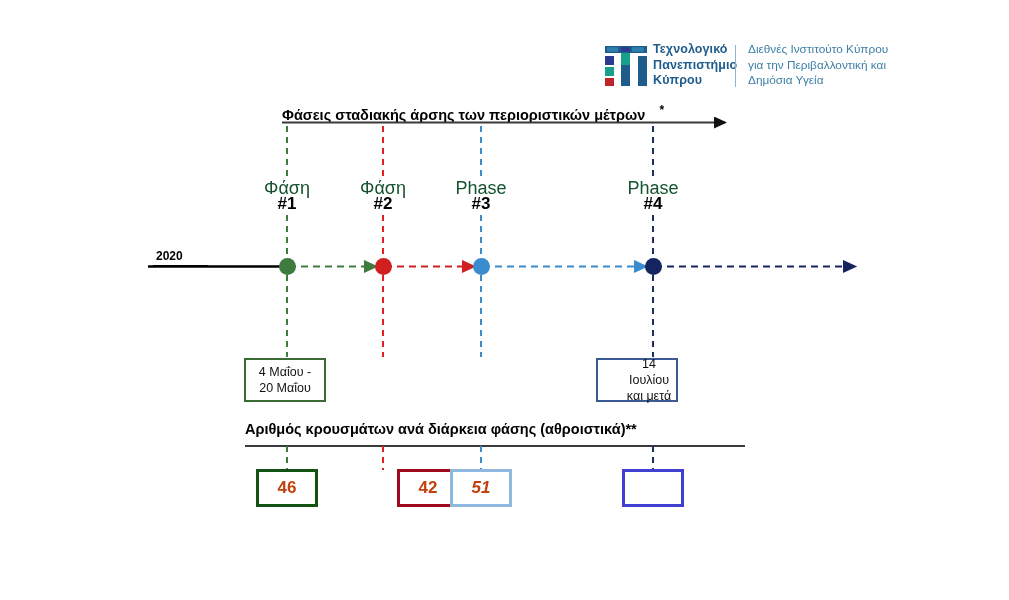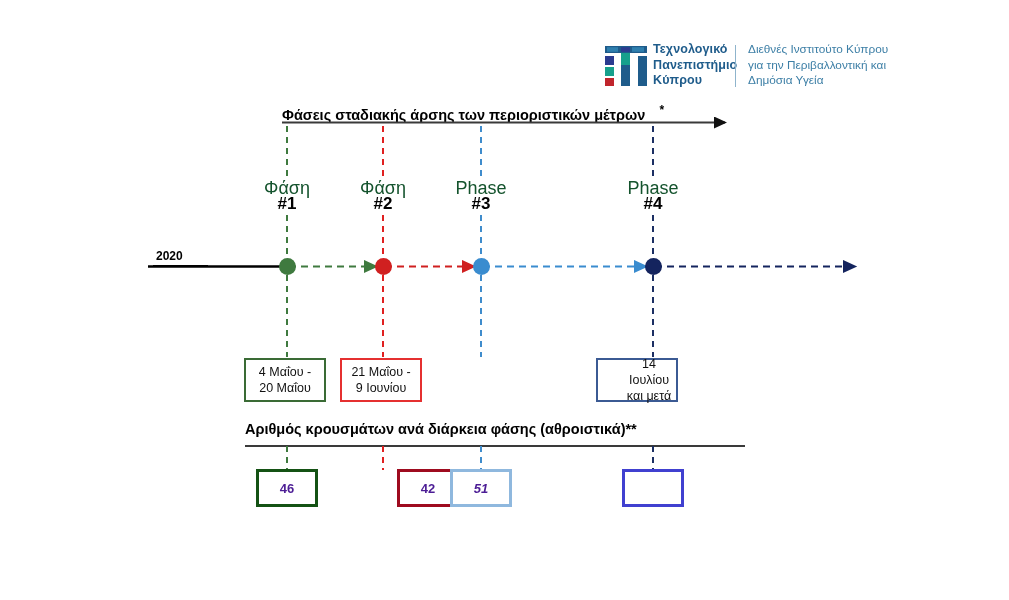--- a/index.html
+++ b/index.html
@@ -74,21 +74,21 @@
   }
   .date-box {
     width: 82px; height: 44px;
     border-width: 2px; border-style: solid;
     font-size: 12.5px; line-height: 16px; color: #111;
     margin-left: -43px;
   }
   .num-box {
     width: 62px; height: 38px;
     border-width: 3px; border-style: solid;
-    font-size: 13px; font-weight: bold; color: #4c1d95;
+    font-size: 17px; font-weight: bold; color: #c2410c;
     margin-left: -31px;
   }
 
   
   #year-label {
     font-size: 12px; font-weight: bold; color: #000;
   }
 
   
   .footnote {
@@ -199,22 +199,20 @@
   <div class="abs phase-word" style="left:287px; top:178px;">Φάση</div>
   <div class="abs phase-num" style="left:287px; top:194px;">#1</div>
   <div class="abs dot" style="left:287px; top:266.5px; background:#3f7a3f;"></div>
   <div class="abs box date-box" style="left:287px; top:358px; border-color:#3a6b35; white-space:pre-line;">4 Μαΐου -
 20 Μαΐου</div>
   <div class="abs box num-box" style="left:287px; top:469px; border-color:#145214;">46</div>
 
   <div class="abs phase-word" style="left:383px; top:178px;">Φάση</div>
   <div class="abs phase-num" style="left:383px; top:194px;">#2</div>
   <div class="abs dot" style="left:383px; top:266.5px; background:#d02020;"></div>
-  <div class="abs box date-box" style="left:383px; top:358px; border-color:#e53030; white-space:pre-line;">21 Μαΐου -
-9 Ιουνίου</div>
   <div class="abs box num-box" style="left:364px; top:469px; border-color:#9e0b1f;margin-left:33px;">42</div>
 
   <div class="abs phase-word" style="left:481px; top:178px;">Phase</div>
   <div class="abs phase-num" style="left:481px; top:194px;">#3</div>
   <div class="abs dot" style="left:481px; top:266.5px; background:#3a8ccf;"></div>
   <div class="abs box num-box" style="left:481px; top:469px; border-color:#8fb8de;font-style:italic;">51</div>
 
   <div class="abs phase-word" style="left:653px; top:178px;">Phase</div>
   <div class="abs phase-num" style="left:653px; top:194px;">#4</div>
   <div class="abs dot" style="left:653px; top:266.5px; background:#14245e;"></div>

